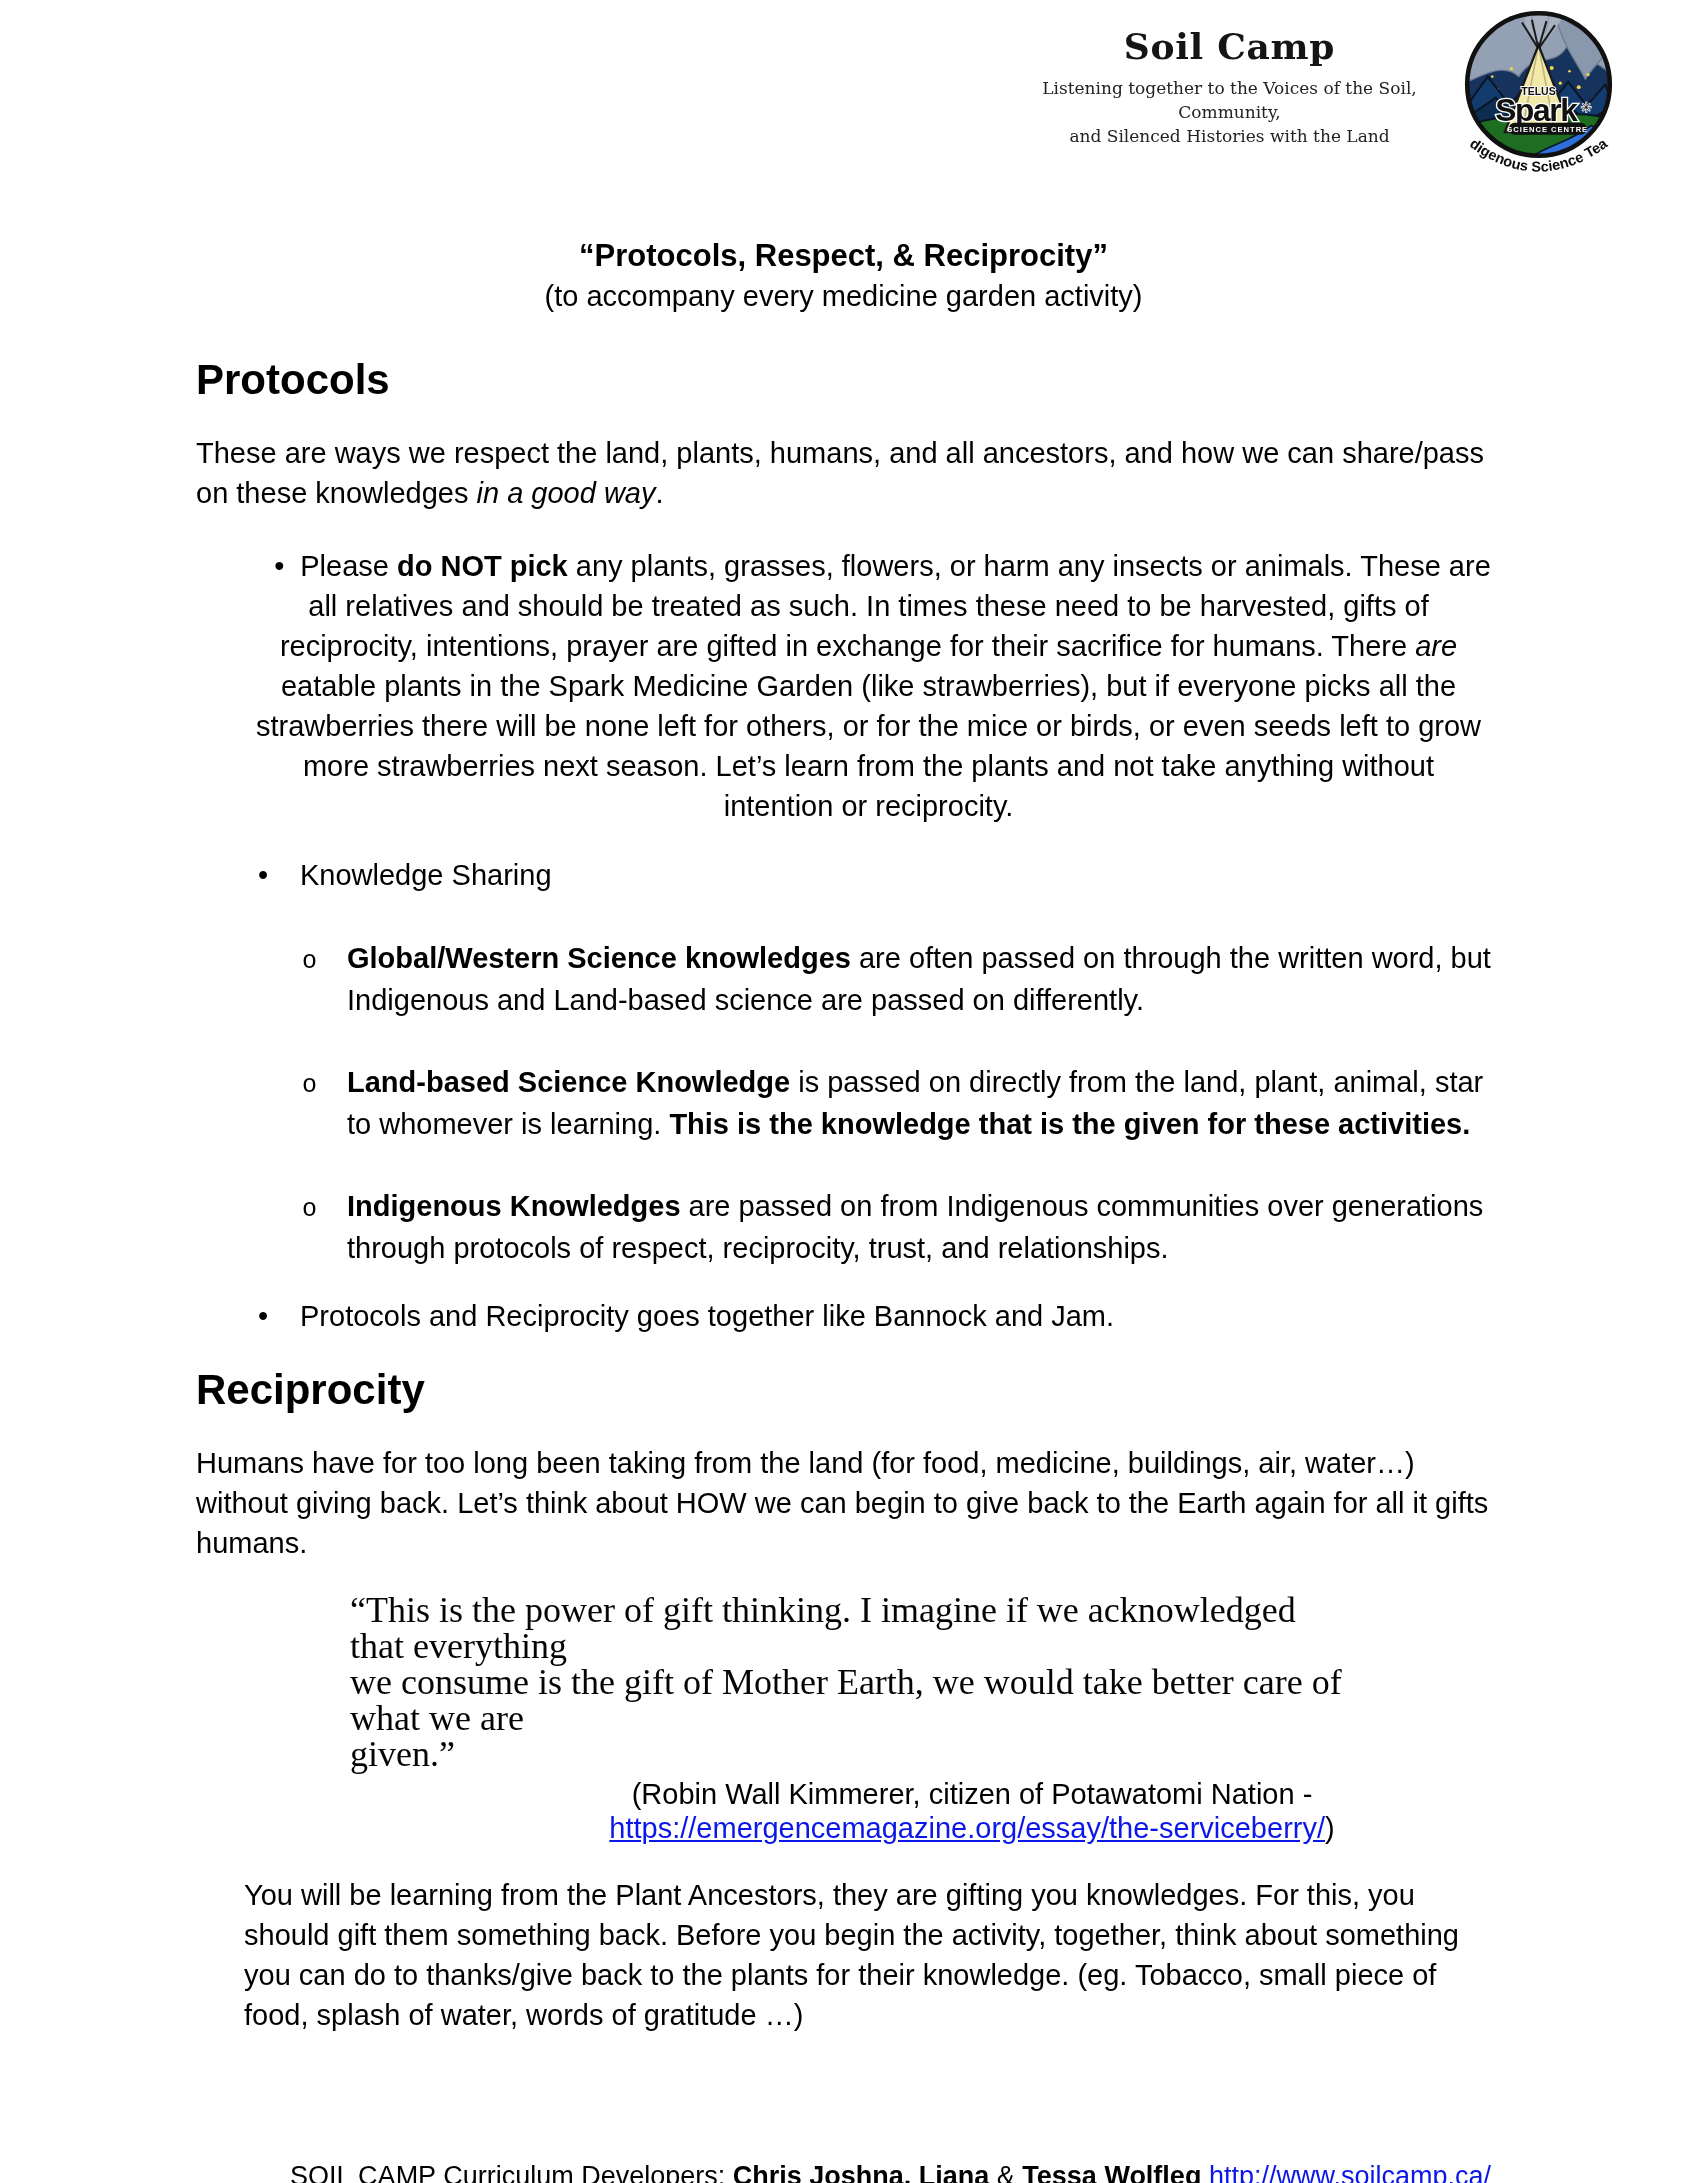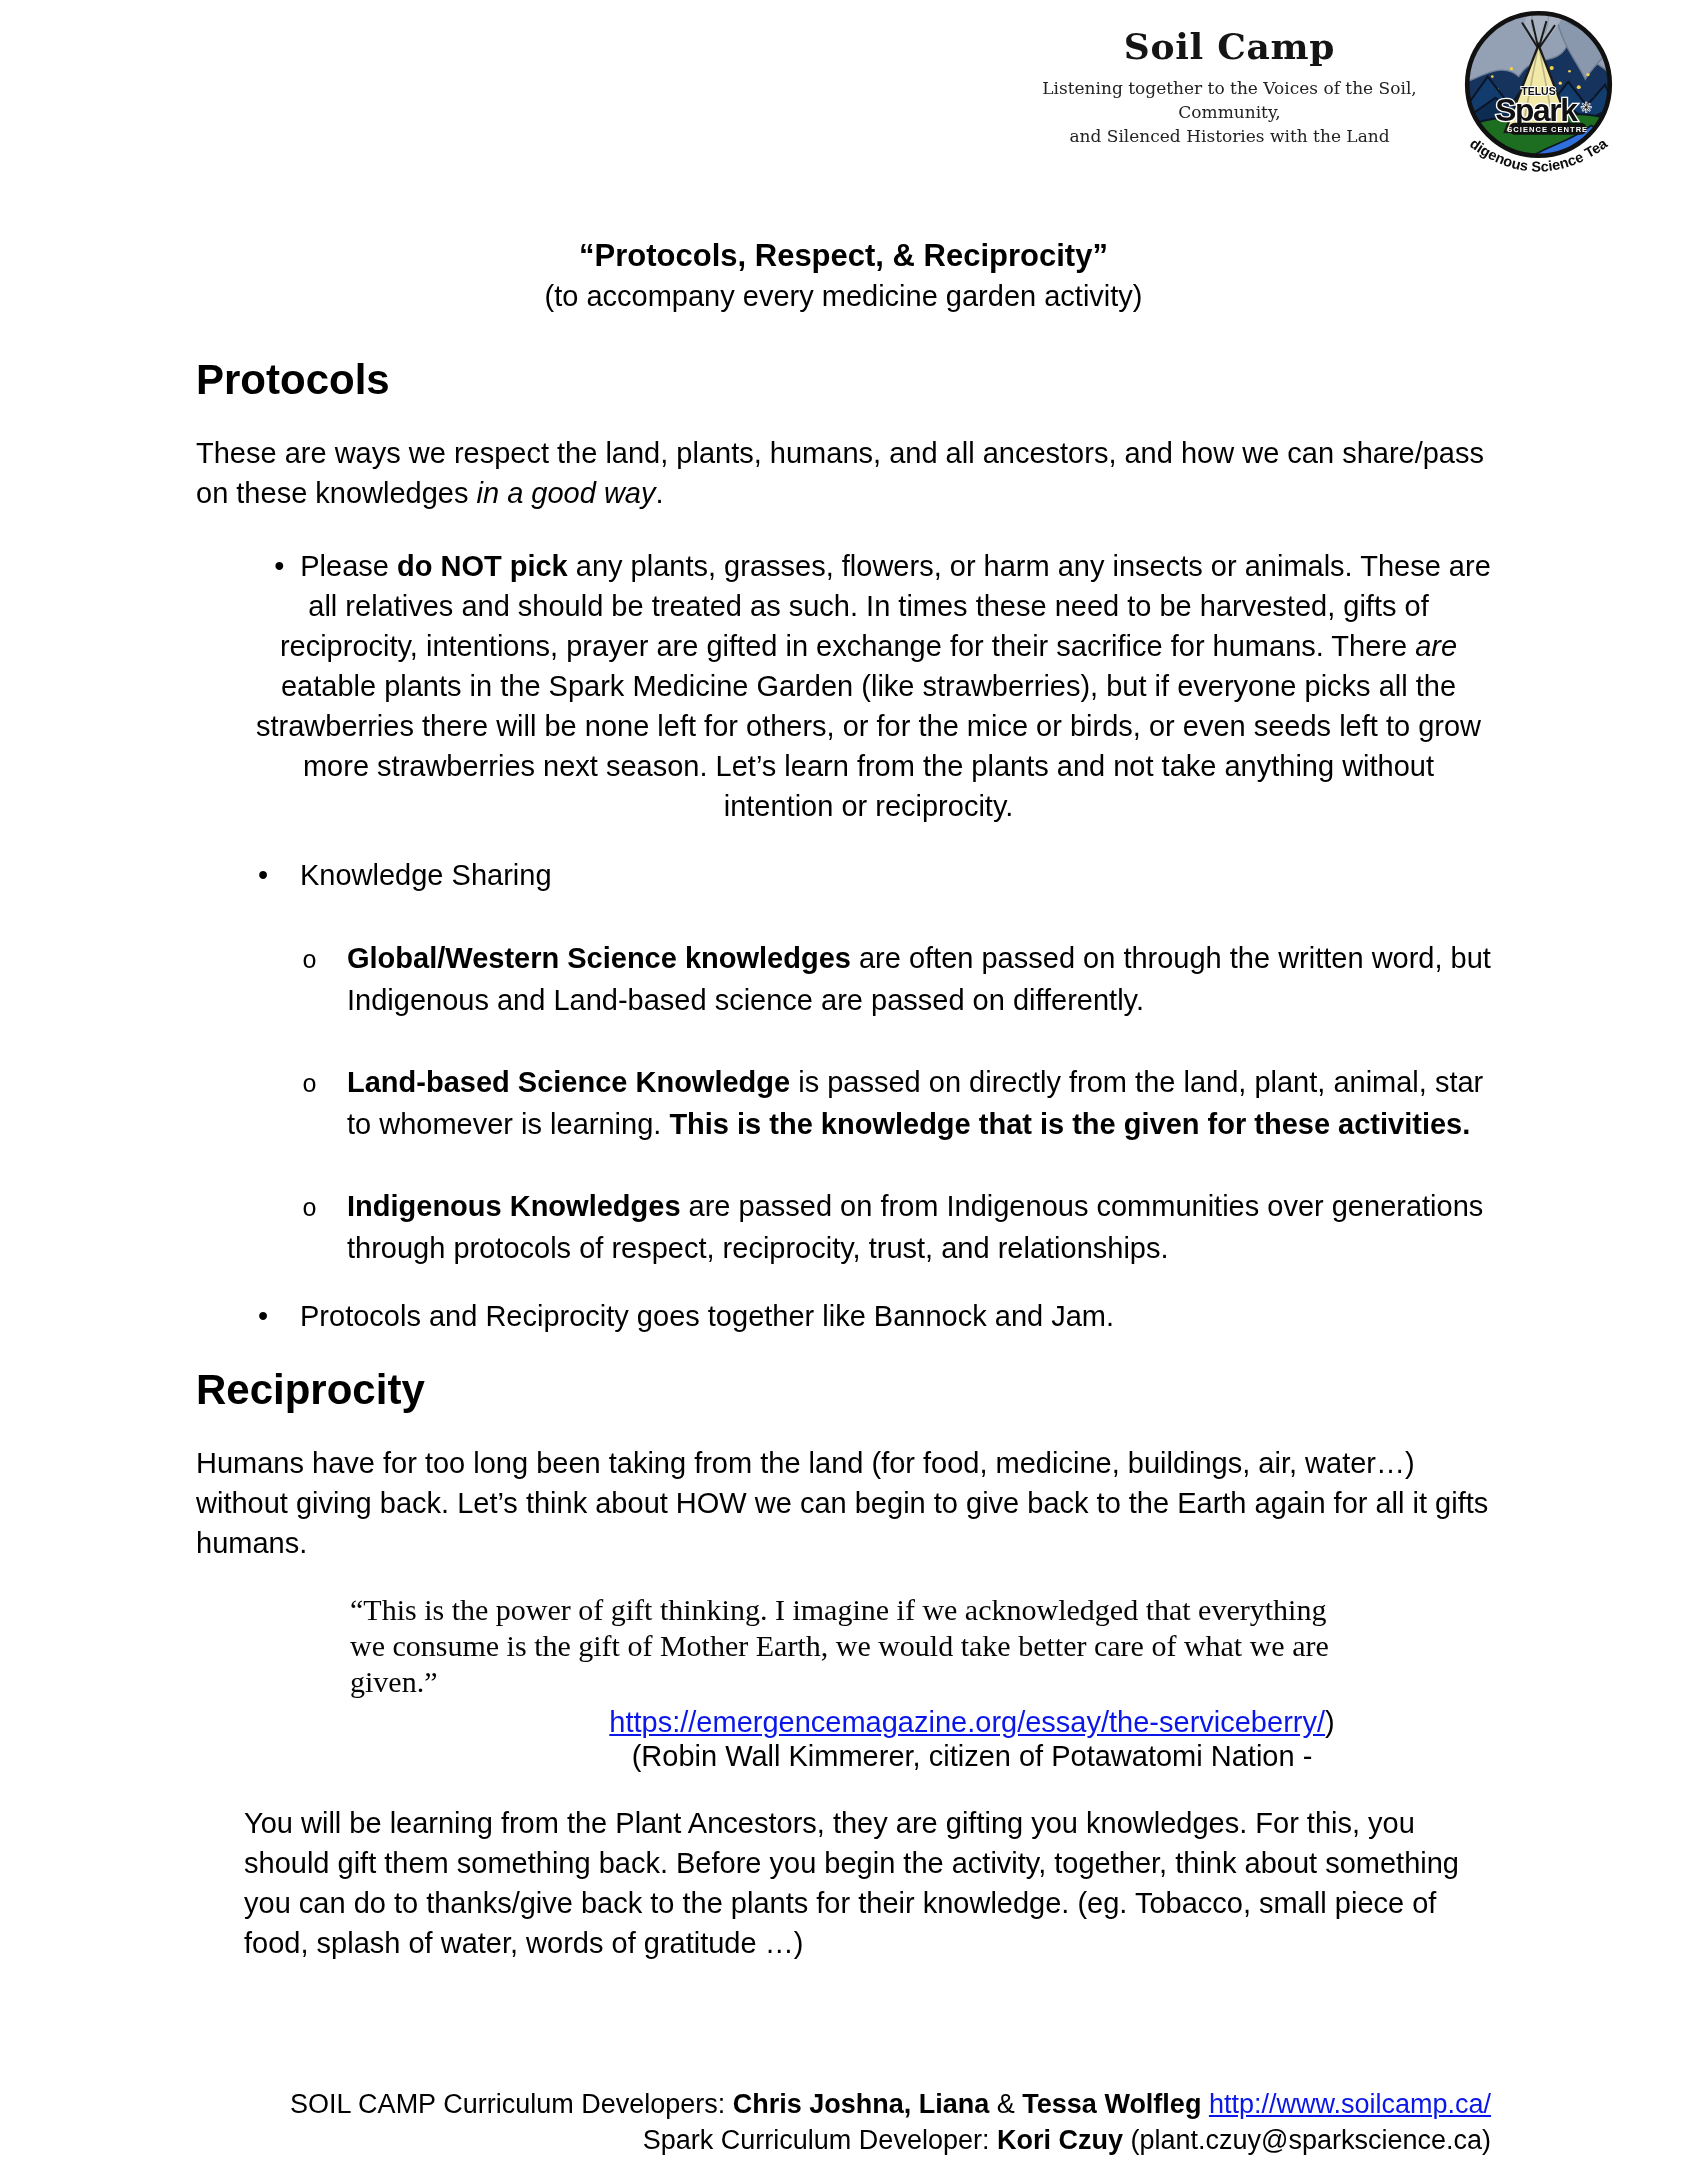--- a/index.html
+++ b/index.html
@@ -55,21 +55,21 @@
     font-family:"Liberation Mono",monospace;font-size:25px;
   }
 
   .run-bold{font-weight:bold;}
   .run-italic{font-style:italic;}
 
   
   .quote{
     margin-top:17px;margin-left:154px;width:992px;
     font-family:"Liberation Serif",serif;
-    font-size:30px;line-height:36px;color:#050505;
+    font-size:36px;line-height:36px;color:#050505;
   }
   .attrib{margin-top:5.3px;margin-left:260px;width:1032px;text-align:center;
     font-size:29px;line-height:34px;}
 
   a.lnk, .lnk{color:#0b16e8;text-decoration:underline;cursor:pointer;}
 
   
   .footer{margin-top:123px;text-align:right;font-size:27px;line-height:36px;}
 </style>
 </head>
@@ -182,22 +182,22 @@
 
     <p class="para intro2">Humans have for too long been taking from the land (for food, medicine, buildings, air, water…) without giving back. Let’s think about HOW we can begin to give back to the Earth again for all it gifts humans.</p>
 
     <div class="quote">
       <div>“This is the power of gift thinking. I imagine if we acknowledged that everything</div>
       <div>we consume is the gift of Mother Earth, we would take better care of what we are</div>
       <div>given.”</div>
     </div>
 
     <div class="attrib">
+      <div>(Robin Wall Kimmerer, citizen of Potawatomi Nation -</div>
       <div><a class="lnk">https://emergencemagazine.org/essay/the-serviceberry/</a><span>)</span></div>
-      <div>(Robin Wall Kimmerer, citizen of Potawatomi Nation -</div>
     </div>
 
     <p class="para closing">You will be learning from the Plant Ancestors, they are gifting you knowledges. For this, you should gift them something back. Before you begin the activity, together, think about something you can do to thanks/give back to the plants for their knowledge. (eg. Tobacco, small piece of food, splash of water, words of gratitude …)</p>
 
     <div class="footer">
       <div><span>SOIL CAMP Curriculum Developers: </span><span class="run-bold">Chris Joshna, Liana</span><span> &amp; </span><span class="run-bold">Tessa Wolfleg</span><span> </span><a class="lnk">http://www.soilcamp.ca/</a></div>
       <div><span>Spark Curriculum Developer: </span><span class="run-bold">Kori Czuy</span><span> (plant.czuy@sparkscience.ca)</span></div>
     </div>
 
   </div>

